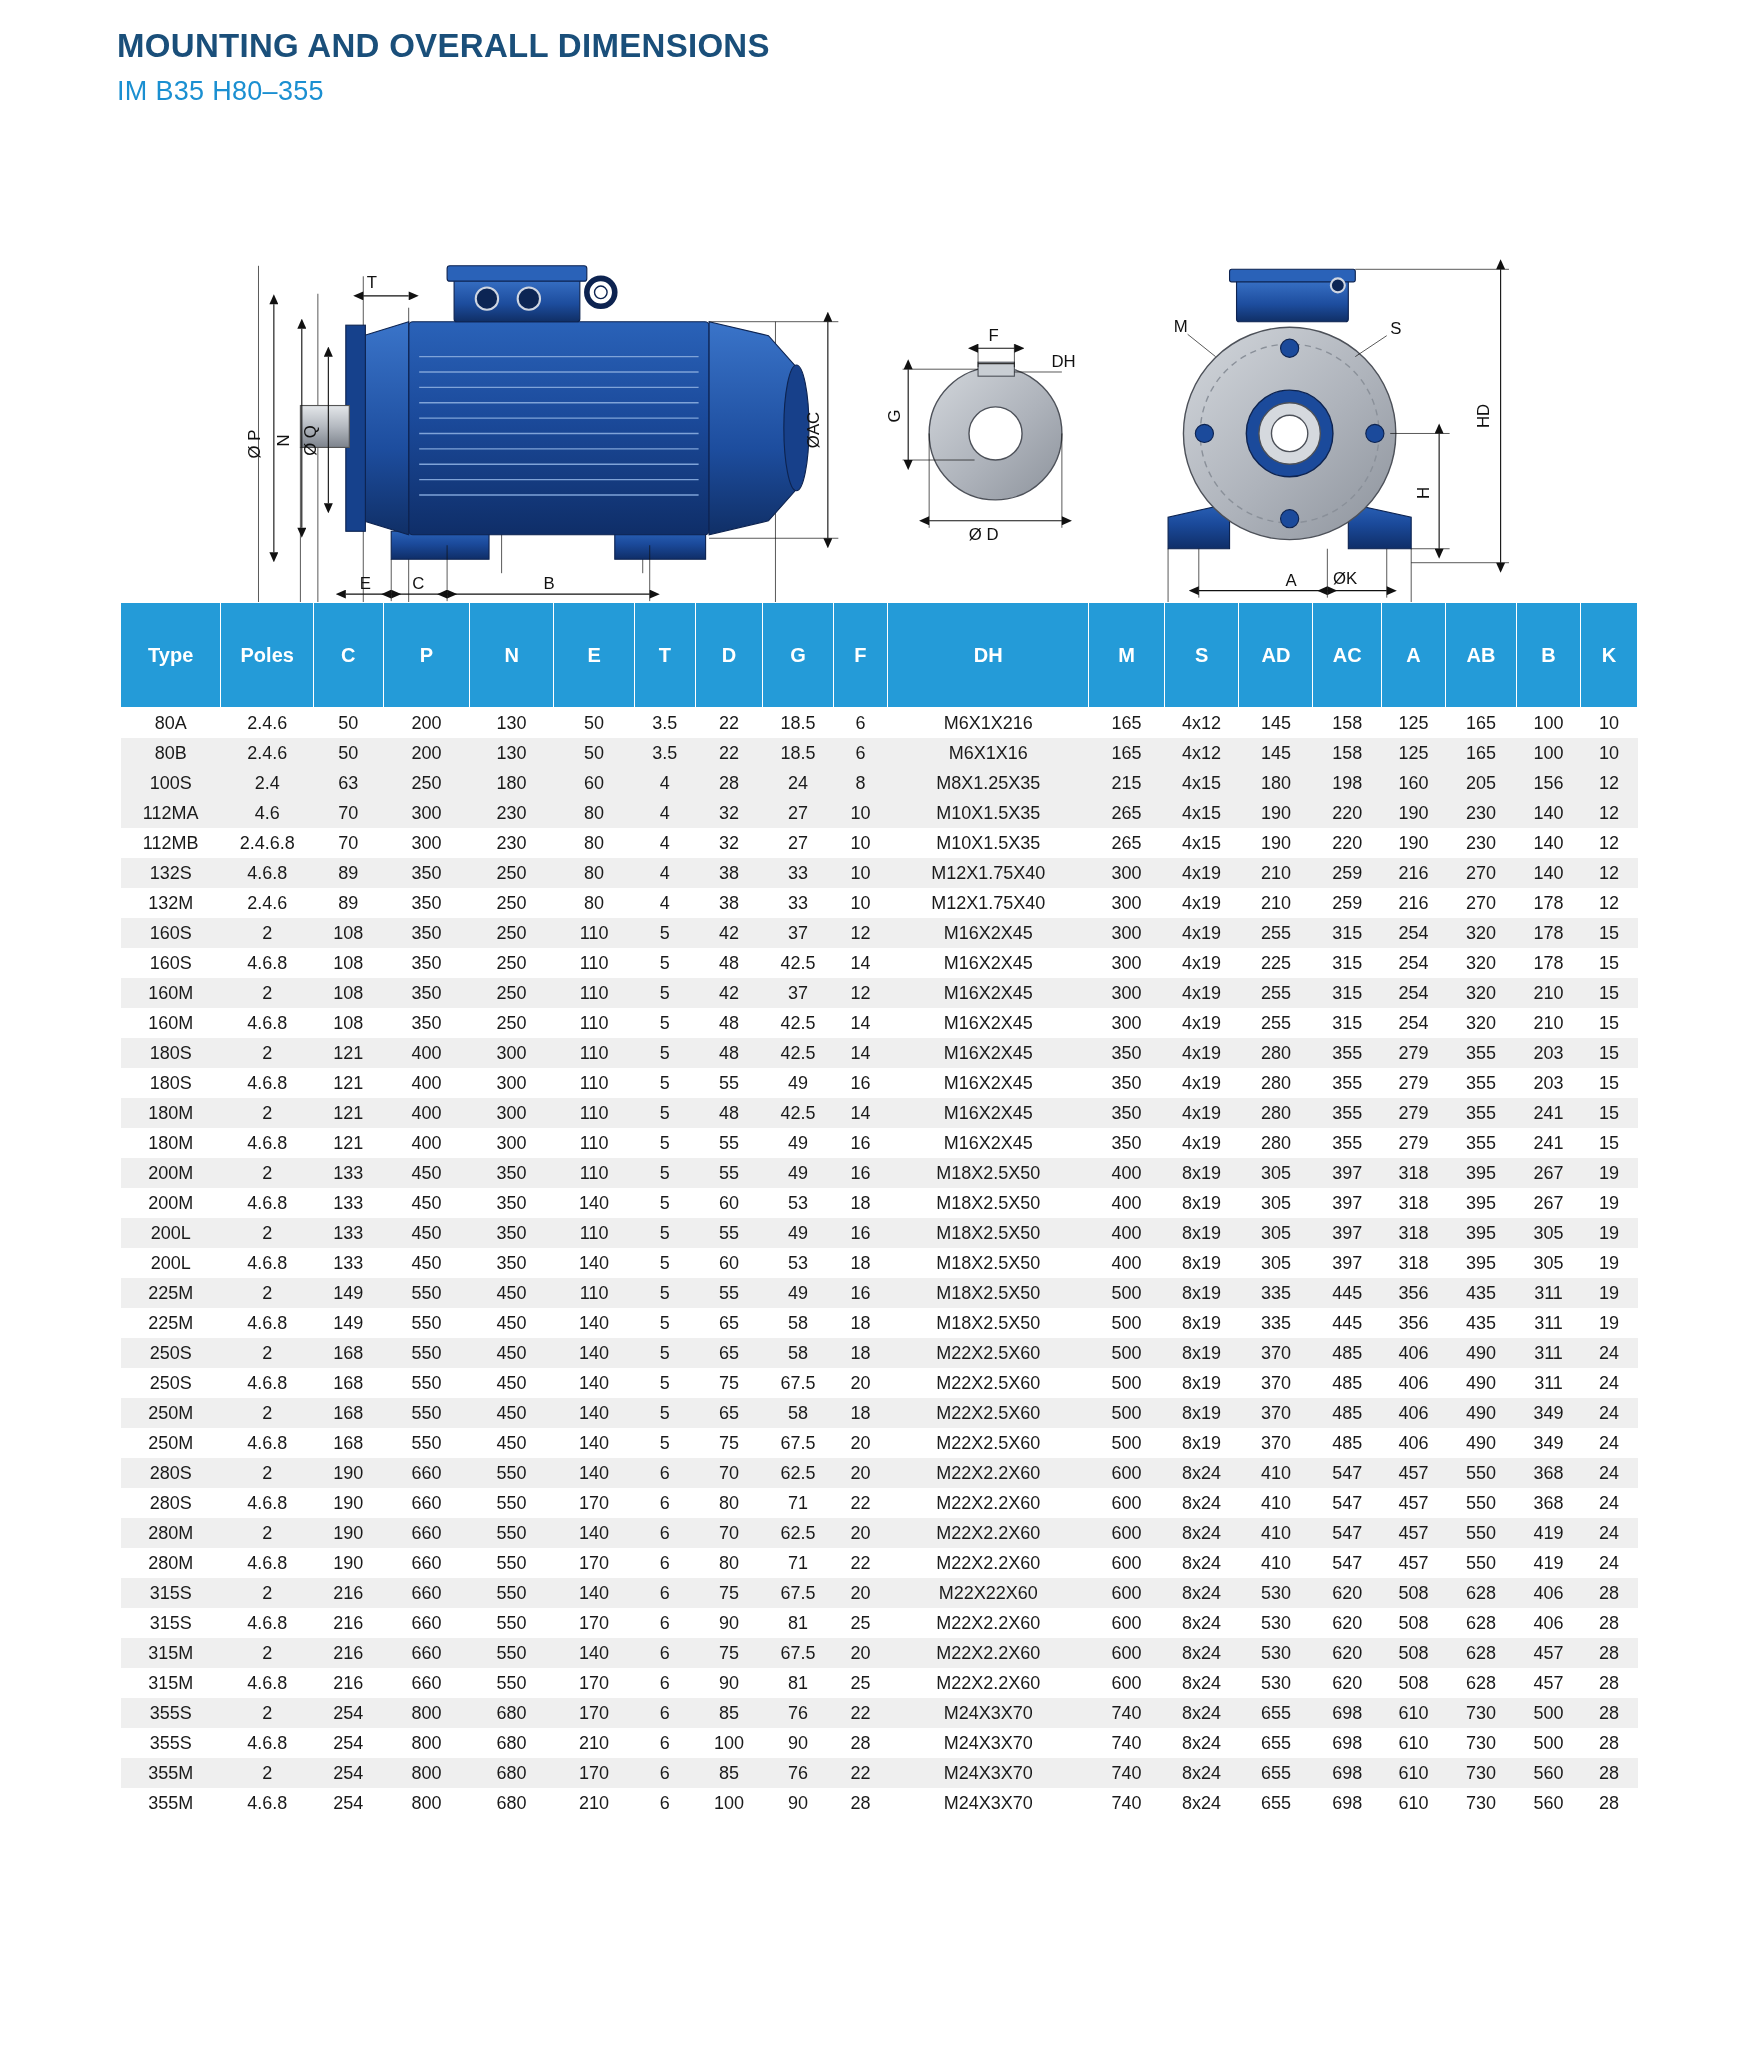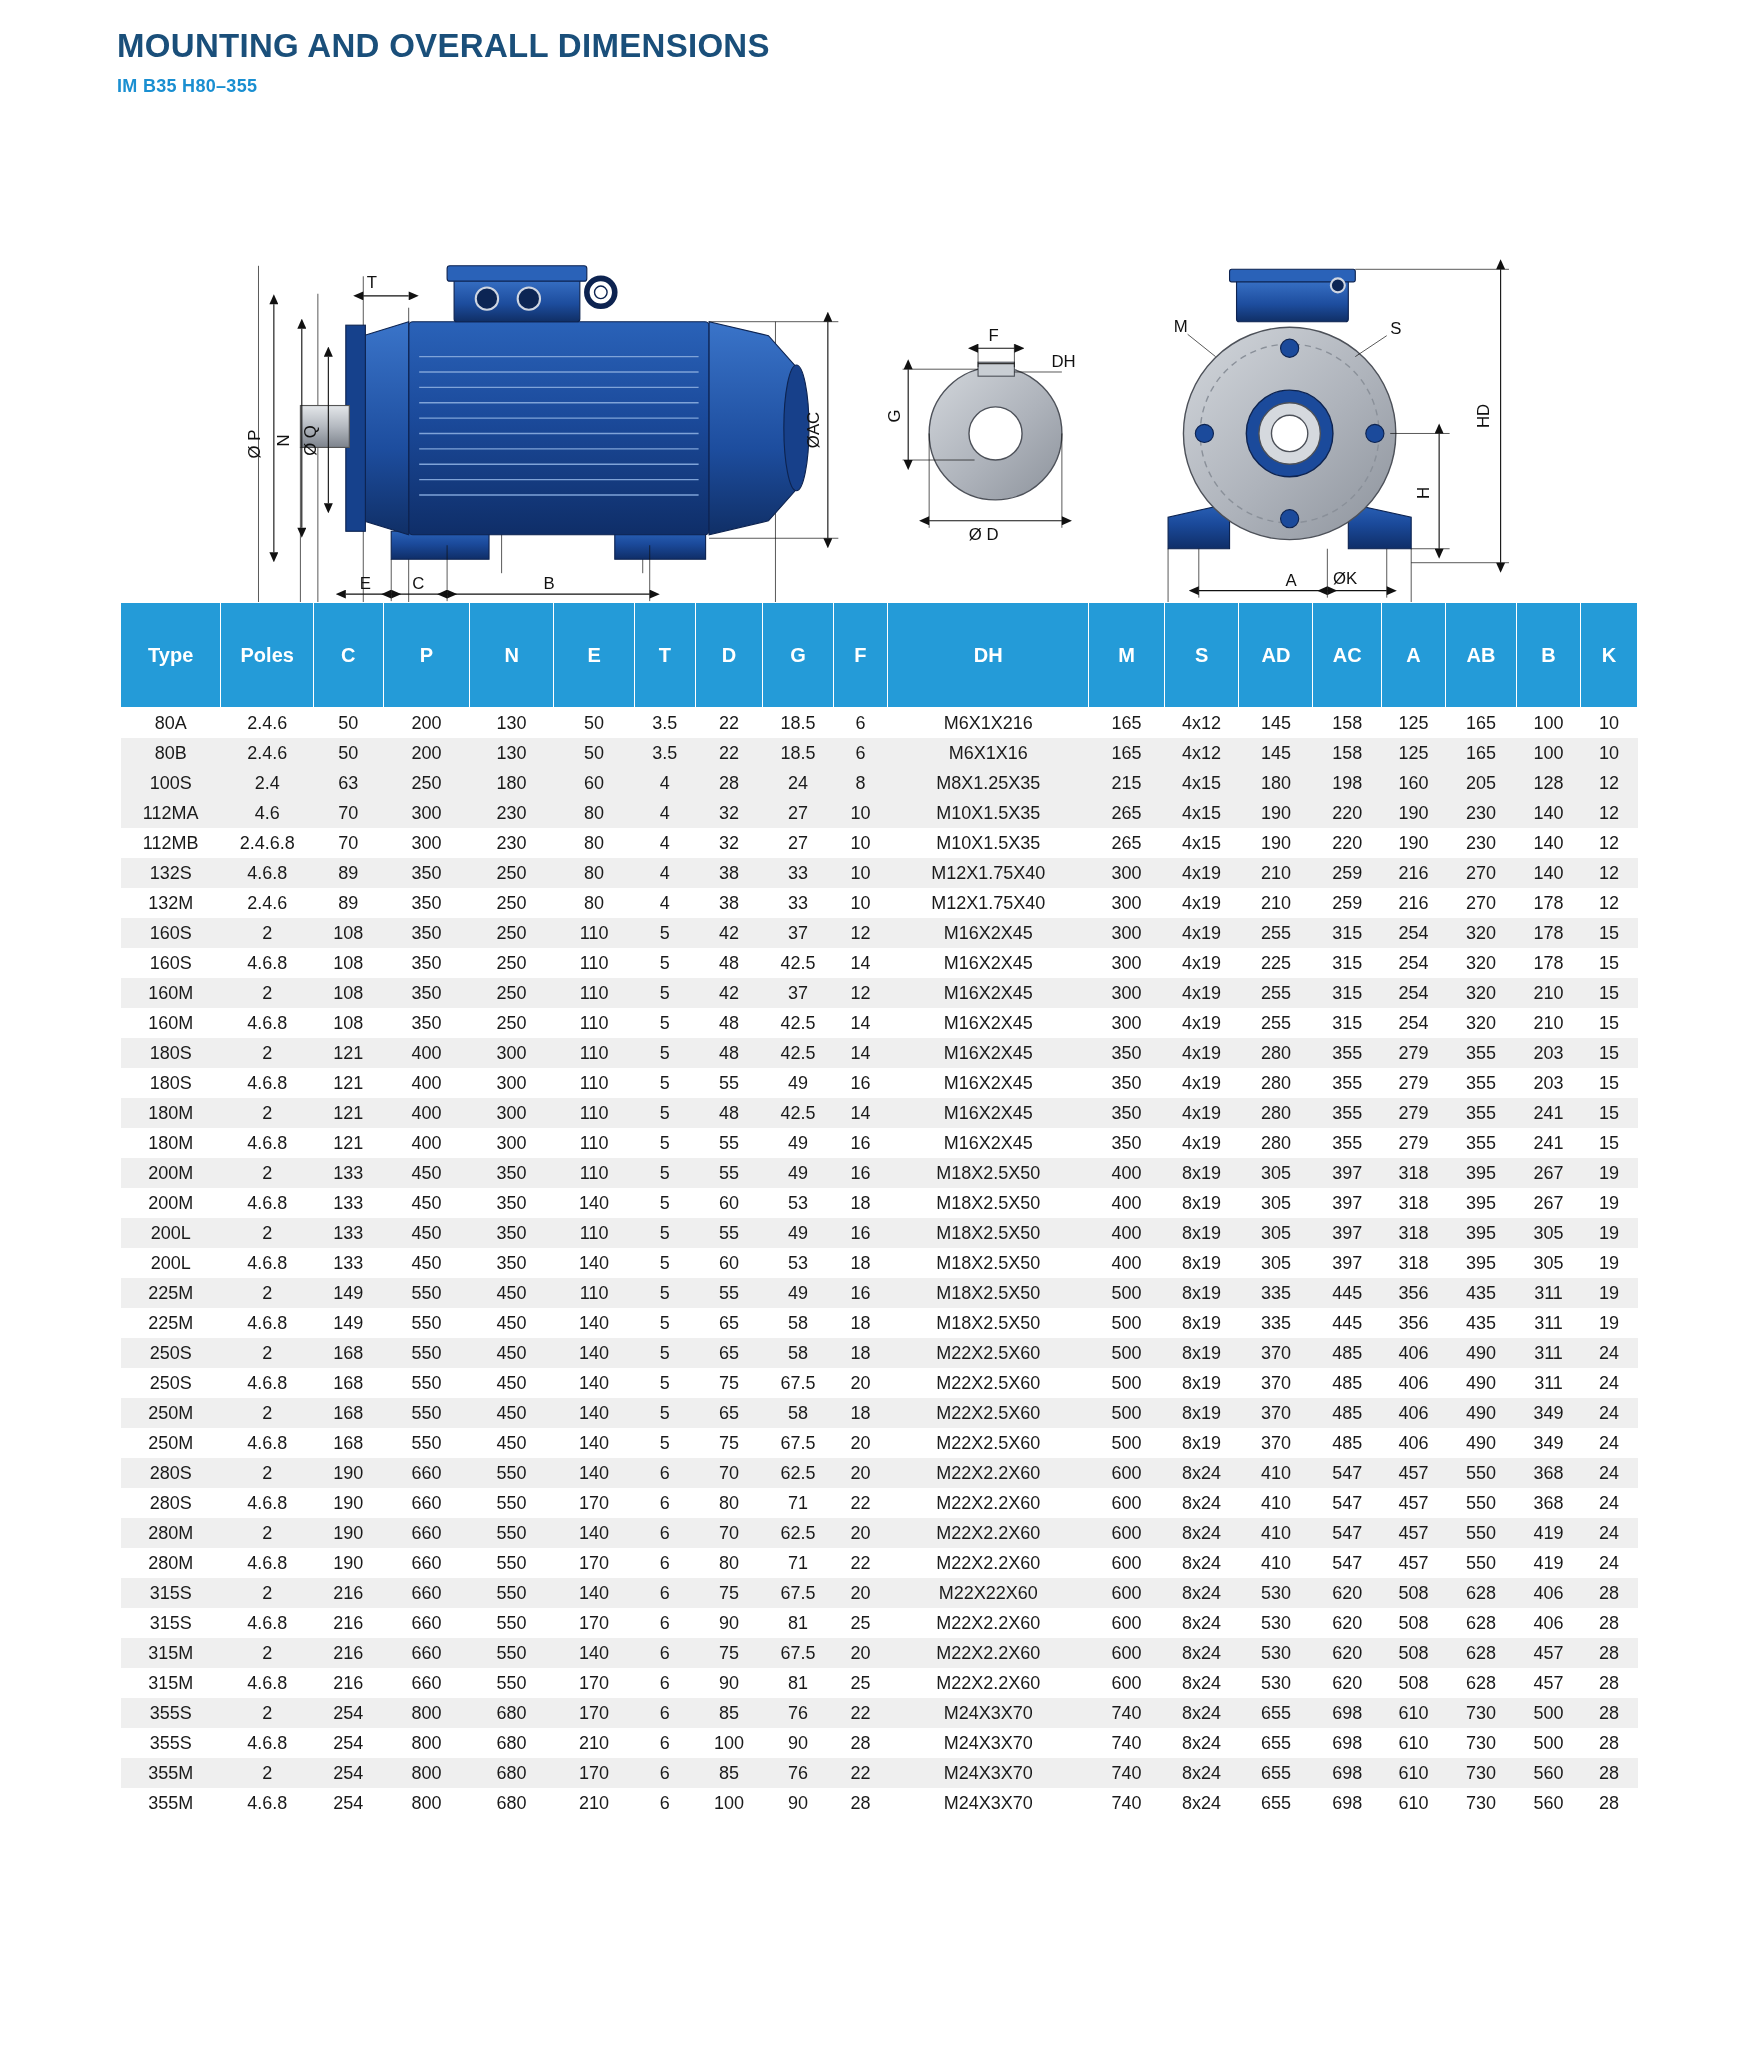--- a/index.html
+++ b/index.html
@@ -22,22 +22,22 @@
   }
   .title-main {
     font-size: 33px;
     font-weight: bold;
     letter-spacing: 0.3px;
     color: #1a4f7a;
     margin: 0 0 11.2px 0;
     font-family: "Liberation Sans", sans-serif;
   }
   .title-sub {
-    font-size: 18px;
-    font-weight: bold;
+    font-size: 27px;
+    font-weight: normal;
     color: #1a8fd1;
     margin: 0;
     letter-spacing: 0.3px;
   }
   
   .figures {
     position: absolute;
     left: 0; top: 126px;
     width: 1757px; height: 461px;
   }
@@ -397,21 +397,21 @@
             <td>28</td>
             <td>24</td>
             <td>8</td>
             <td>M8X1.25X35</td>
             <td>215</td>
             <td>4x15</td>
             <td>180</td>
             <td>198</td>
             <td>160</td>
             <td>205</td>
-            <td>128</td>
+            <td>156</td>
             <td>12</td>
           </tr>
           <tr class="even">
             <td>112MA</td>
             <td>4.6</td>
             <td>70</td>
             <td>300</td>
             <td>230</td>
             <td>80</td>
             <td>4</td>

